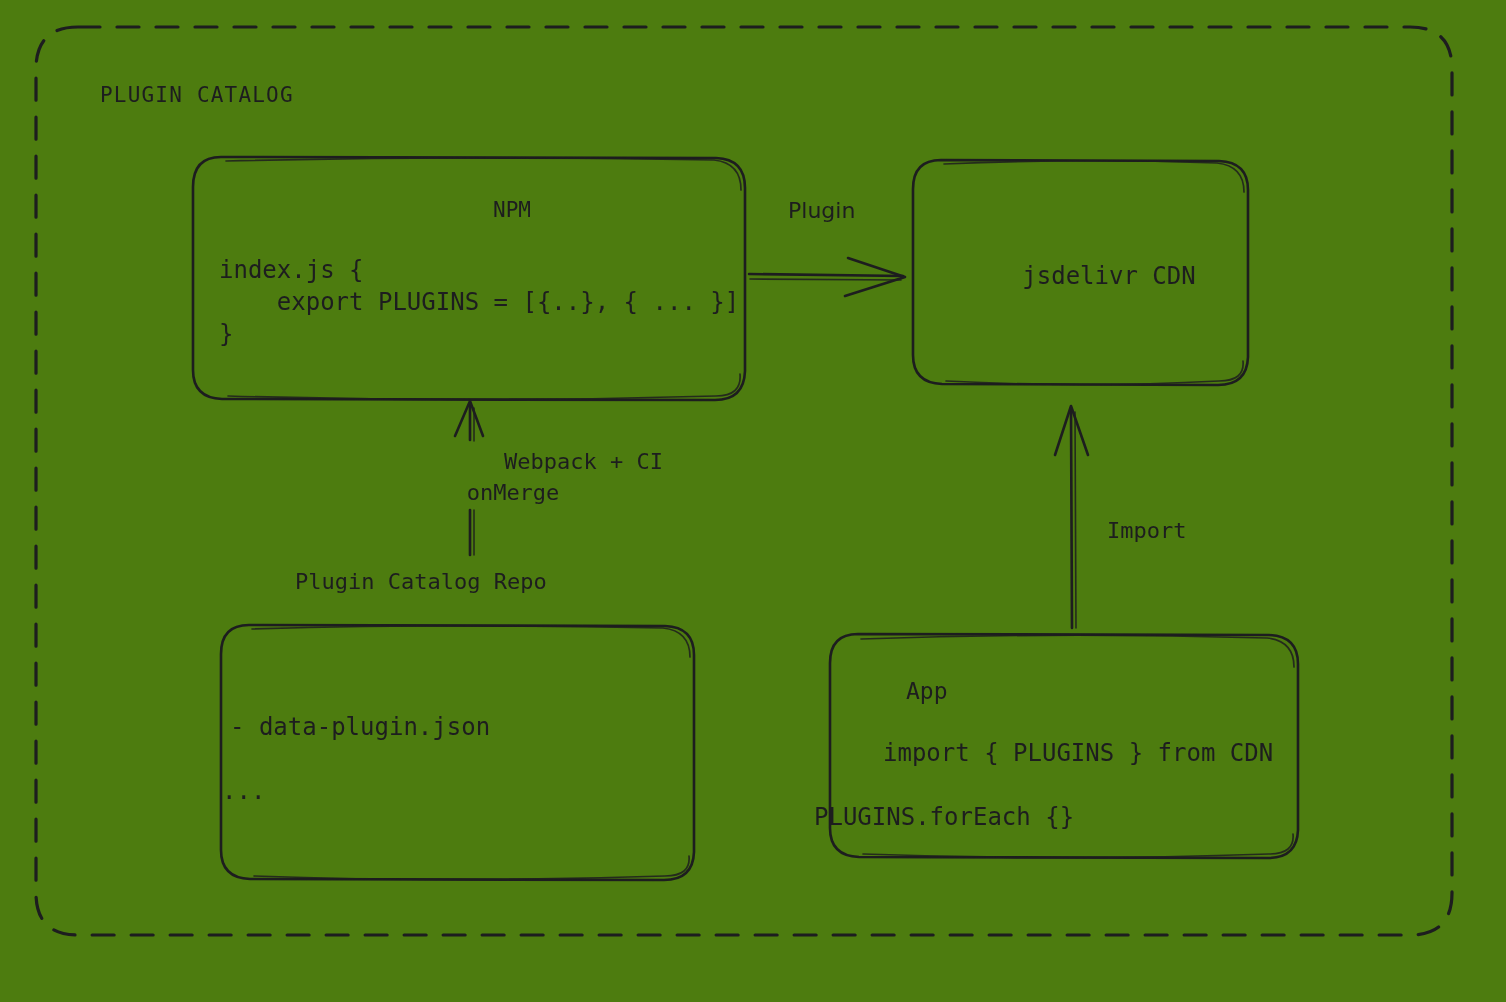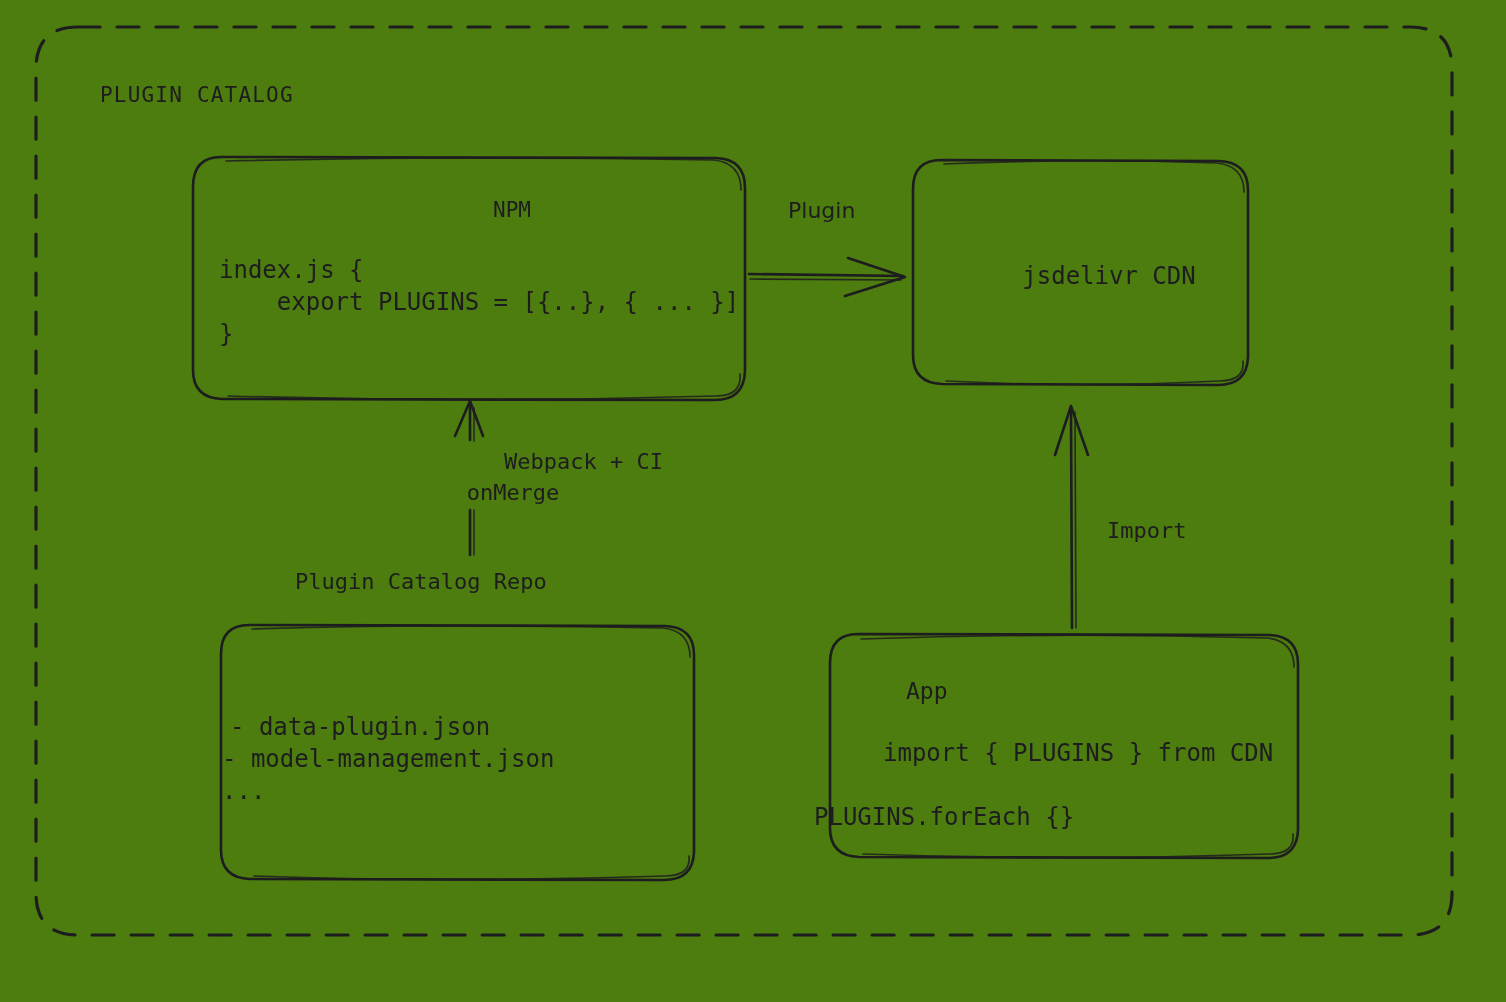--- a/index.html
+++ b/index.html
@@ -98,21 +98,20 @@
   <div class="txt box-title ctr" style="left:913px; top:262px; width:306px; font-size:24px;">jsdelivr CDN</div>
 
   <div class="txt edge-label sans" style="left:788px; top:198px;">Plugin</div>
 
   <div class="txt edge-label ctr" style="left:320px; top:449px; width:300px;text-align:right;">Webpack + CI</div>
   <div class="txt edge-label ctr" style="left:320px; top:480px; width:300px;">onMerge</div>
 
   <div class="txt caption" style="left:287px; top:569px;margin-left:8px;">Plugin Catalog Repo</div>
 
   <div class="txt code" style="left:230px; top:707px;text-align:center;">- data-plugin.json</div>
-  <div class="txt code" style="left:222px; top:739px;">- model-management.json</div>
   <div class="txt code" style="left:222px; top:771px;">...</div>
 
   <div class="txt box-title" style="left:906px; top:678px; font-size:23px;">App</div>
   <div class="txt code" style="left:883px; top:733px;">import { PLUGINS } from CDN</div>
   <div class="txt code" style="left:814px; top:797px;">PLUGINS.forEach {}</div>
 
   <div class="txt edge-label" style="left:1107px; top:518px;">Import</div>
 
 </div>
 

